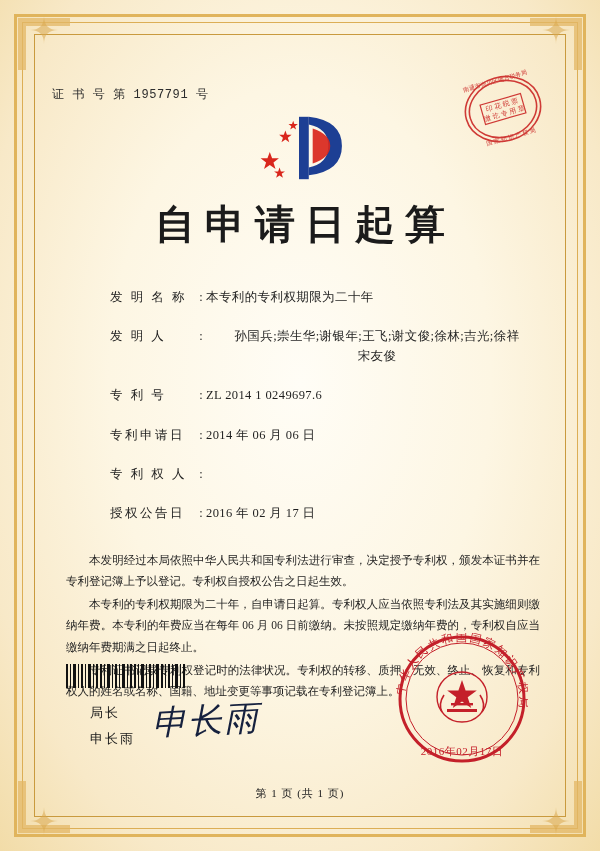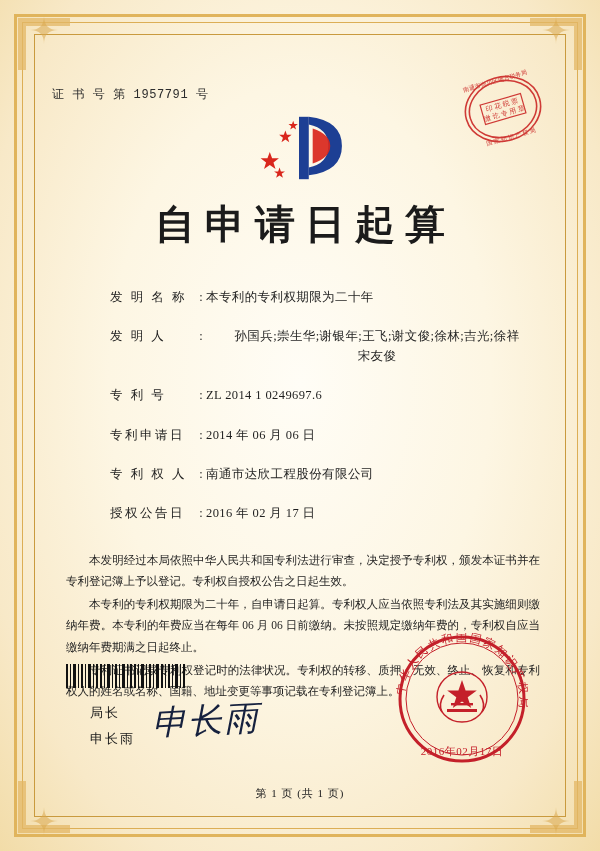--- a/index.html
+++ b/index.html
@@ -304,21 +304,20 @@
 
       <div class="field-row">
         <span class="field-label">专利申请日</span>
         <span class="field-colon">:</span>
         <span class="field-value">2014 年 06 月 06 日</span>
       </div>
 
       <div class="field-row">
         <span class="field-label">专 利 权 人</span>
         <span class="field-colon">:</span>
-        <span class="field-value">南通市达欣工程股份有限公司</span>
       </div>
 
       <div class="field-row">
         <span class="field-label">授权公告日</span>
         <span class="field-colon">:</span>
         <span class="field-value">2016 年 02 月 17 日</span>
       </div>
 
     </div>
 

